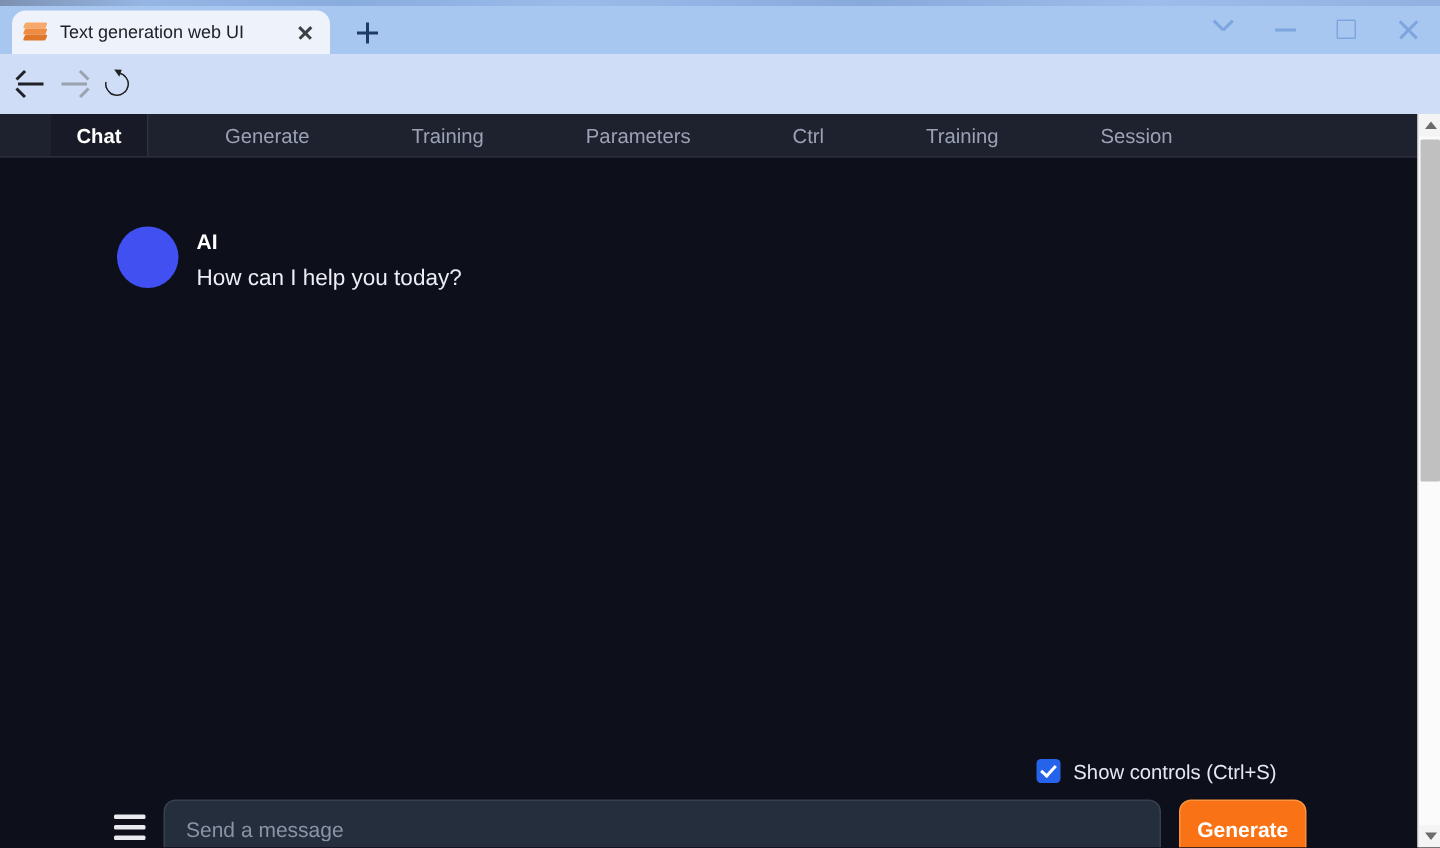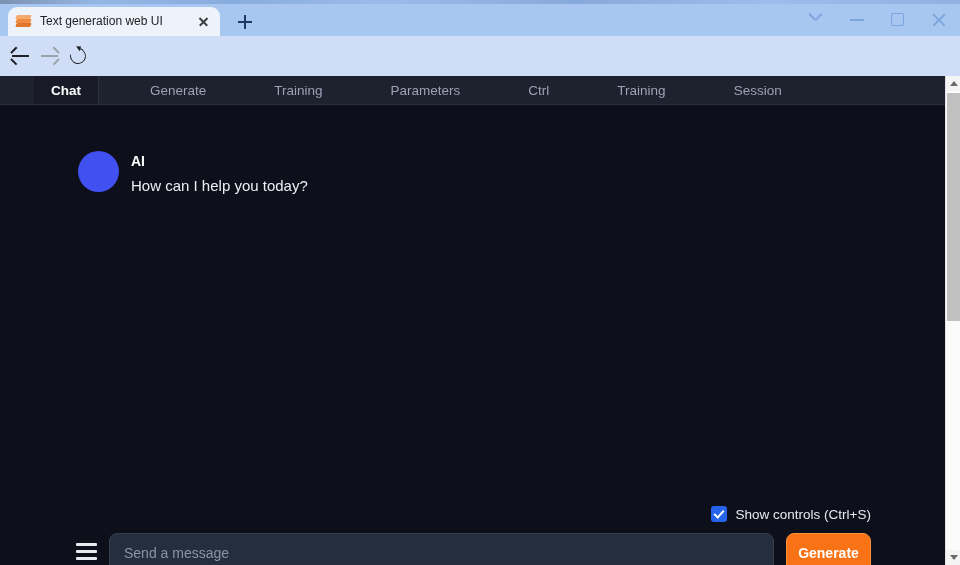--- a/index.html
+++ b/index.html
@@ -200,21 +200,21 @@
   .chatarea { position:relative; width:938px; height:460px; }
   .msg { position:absolute; top:46px; left:78px; display:flex; }
   .msg-avatar {
     width:41px; height:41px; border-radius:50%; background:#4150f0; flex:none;
   }
   .msg-body { margin-left:12px; padding-top:1px; }
   .msg-name { font-size:14px; font-weight:bold; color:#ffffff; line-height:18px; }
   .msg-text { font-size:15px; color:#eceef4; margin-top:6px; line-height:20px; white-space:nowrap; }
 
   .controls-row {
-    position:absolute; top:401px; right:67px; display:flex; align-items:center; cursor:pointer;
+    position:absolute; top:401px; right:87px; display:flex; align-items:center; cursor:pointer;
   }
   .checkbox {
     width:16px; height:16px; border-radius:3px; background:#2563eb; position:relative; flex:none;
   }
   .checkbox:after {
     content:""; position:absolute; left:5px; top:2px; width:4px; height:8px;
     border:solid #ffffff; border-width:0 2px 2px 0; transform:rotate(42deg);
   }
   .controls-label { margin-left:9px; font-size:13.5px; color:#e6e9f0; white-space:nowrap; }
 

